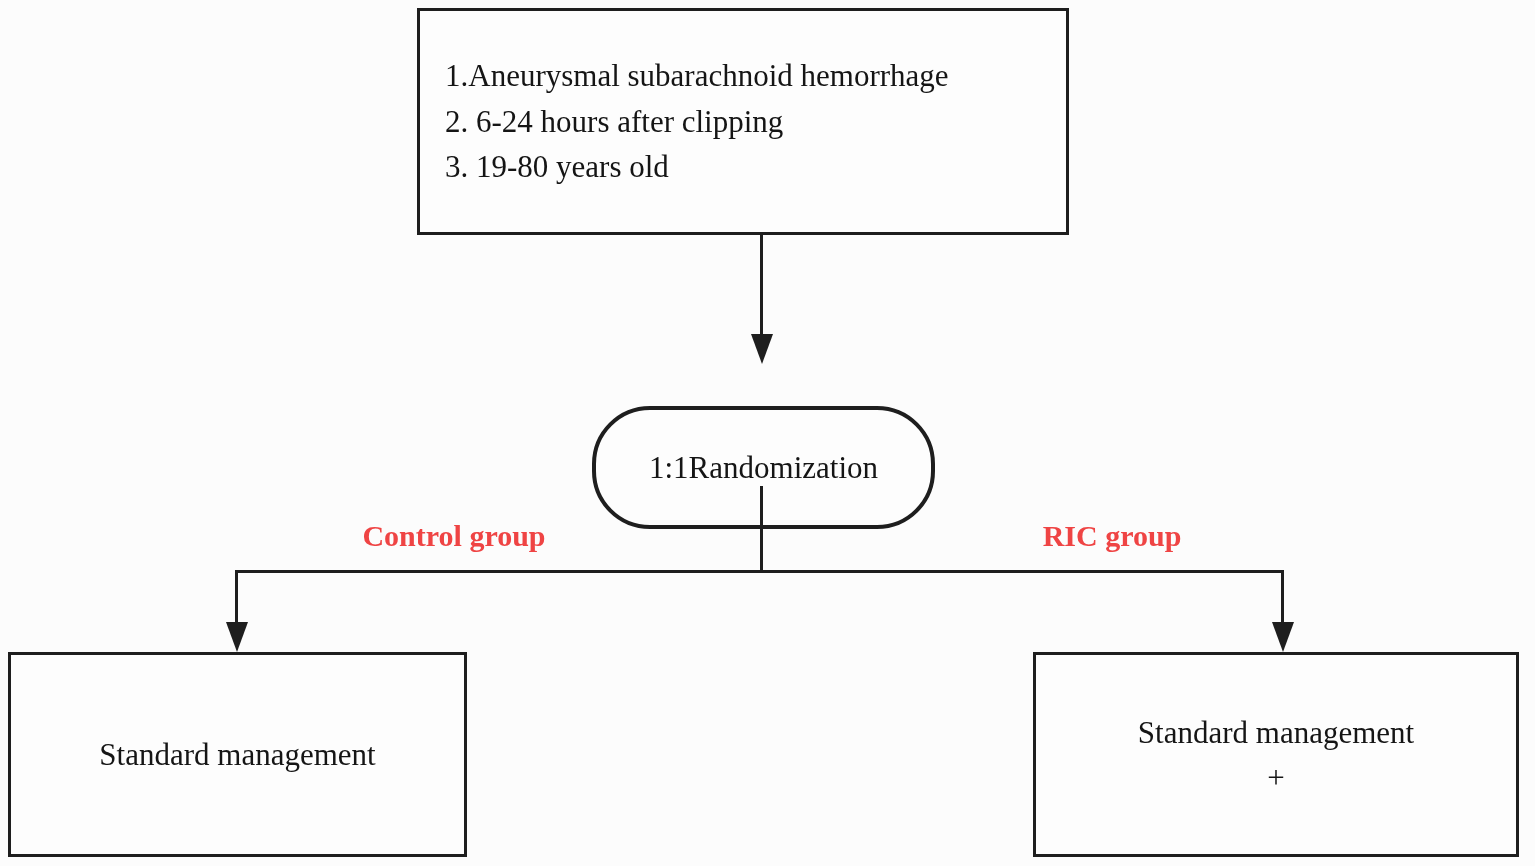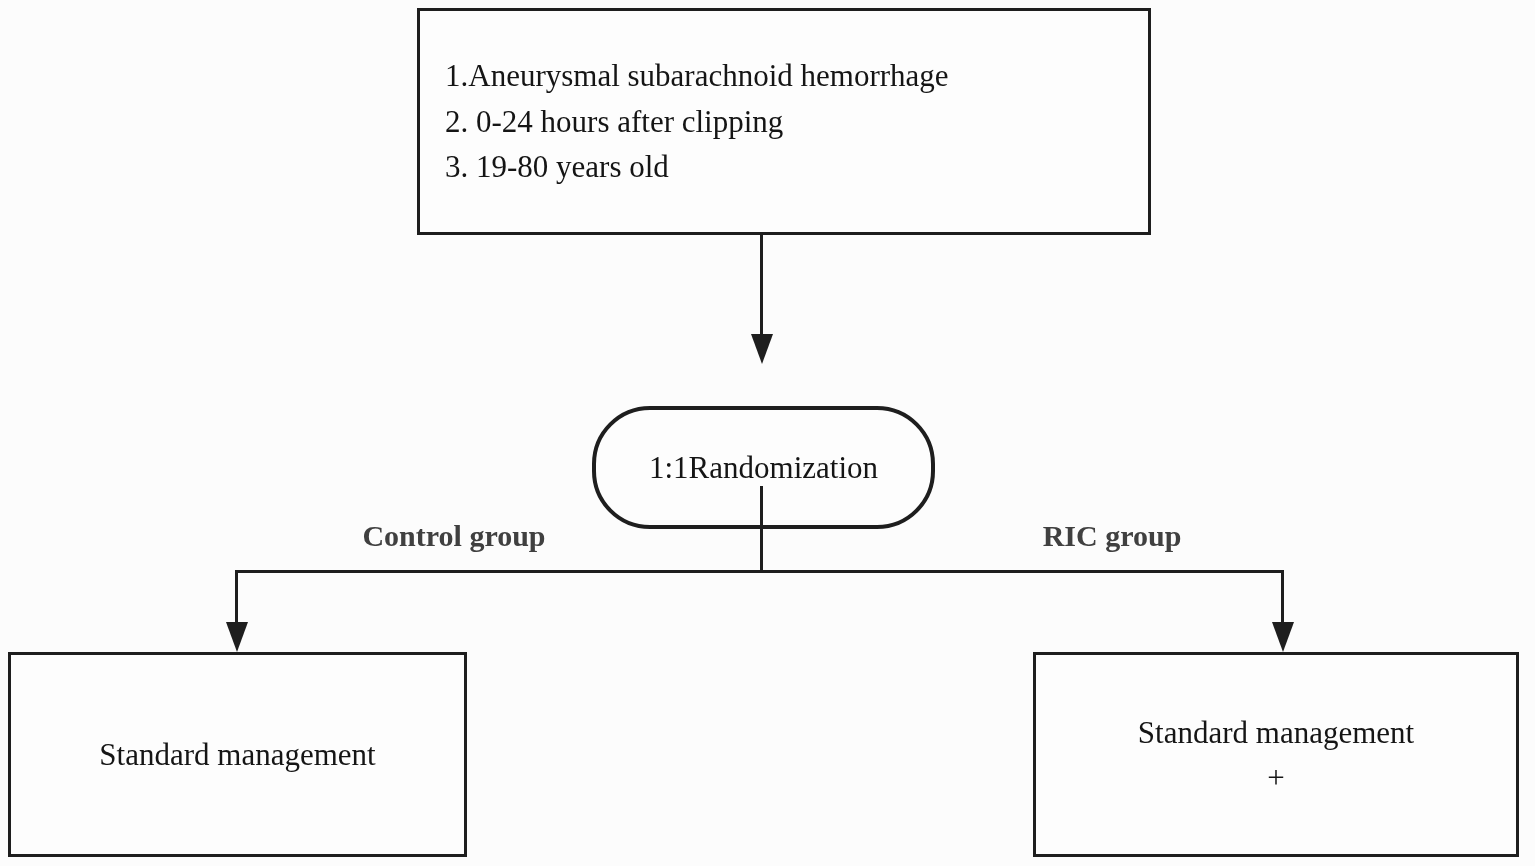--- a/index.html
+++ b/index.html
@@ -18,21 +18,21 @@
   }
   .box {
     position: absolute;
     box-sizing: border-box;
     border: 3px solid #1e1e1e;
     background: #fdfdfd;
   }
   .criteria-box {
     left: 417px;
     top: 8px;
-    width: 734px;
+    width: 652px;
     height: 227px;
     display: flex;
     flex-direction: column;
     justify-content: center;
     padding-left: 25px;
     font-size: 31px;
     line-height: 45.5px;
   }
   .rand-box {
     left: 592px;
@@ -88,33 +88,33 @@
   .ah-left  { left: 226px; top: 622px; }
   .ah-right { left: 1272px; top: 622px; }
   .branch-label {
     position: absolute;
     top: 518px;
     width: 260px;
     text-align: center;
     font-weight: 700;
     font-size: 30px;
     line-height: 36px;
-    color: #404040;
+    color: #ef4444;
   }
   .label-left  { left: 324px; }
   .label-right { left: 982px; }
 </style>
 </head>
 <body>
 
 <div class="stage">
 
   <div class="box criteria-box">
     <div>1.Aneurysmal subarachnoid hemorrhage</div>
-    <div>2. 0-24 hours after clipping</div>
+    <div>2. 6-24 hours after clipping</div>
     <div>3. 19-80 years old</div>
   </div>
 
   <div class="cline shaft-top"></div>
   <div class="arrowhead ah-top"></div>
 
   <div class="box rand-box">
     <span>1:1Randomization</span>
   </div>
 

